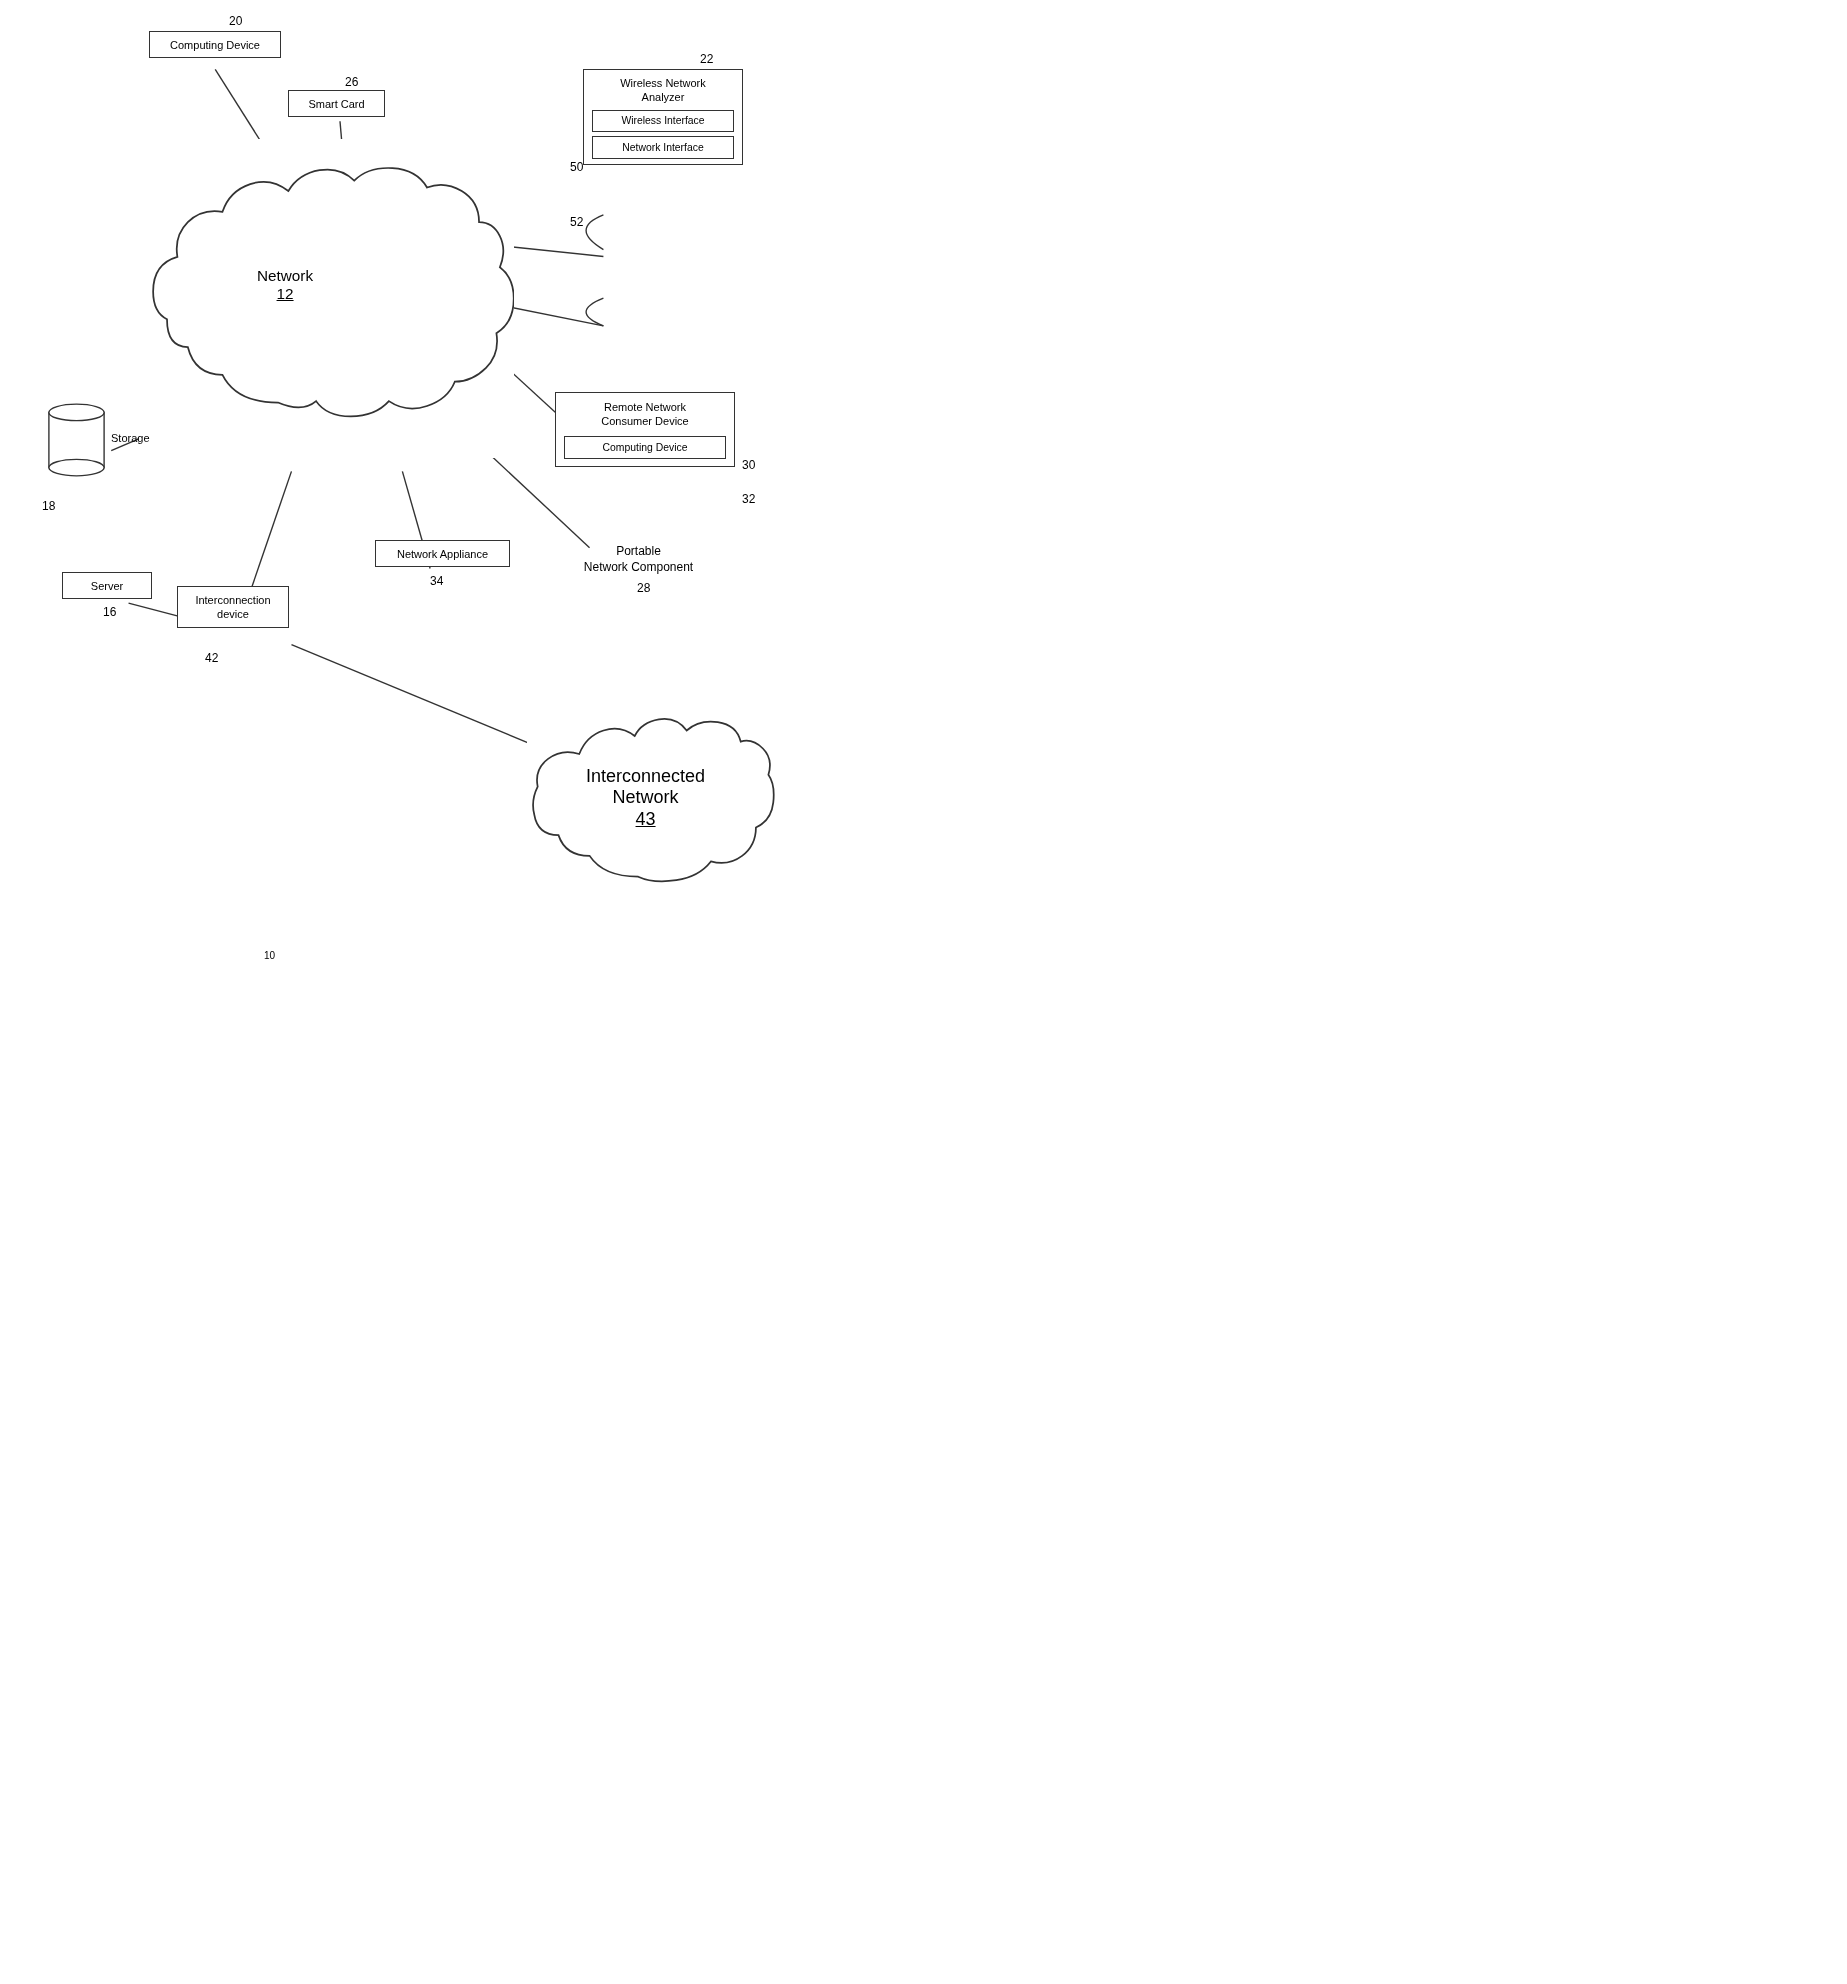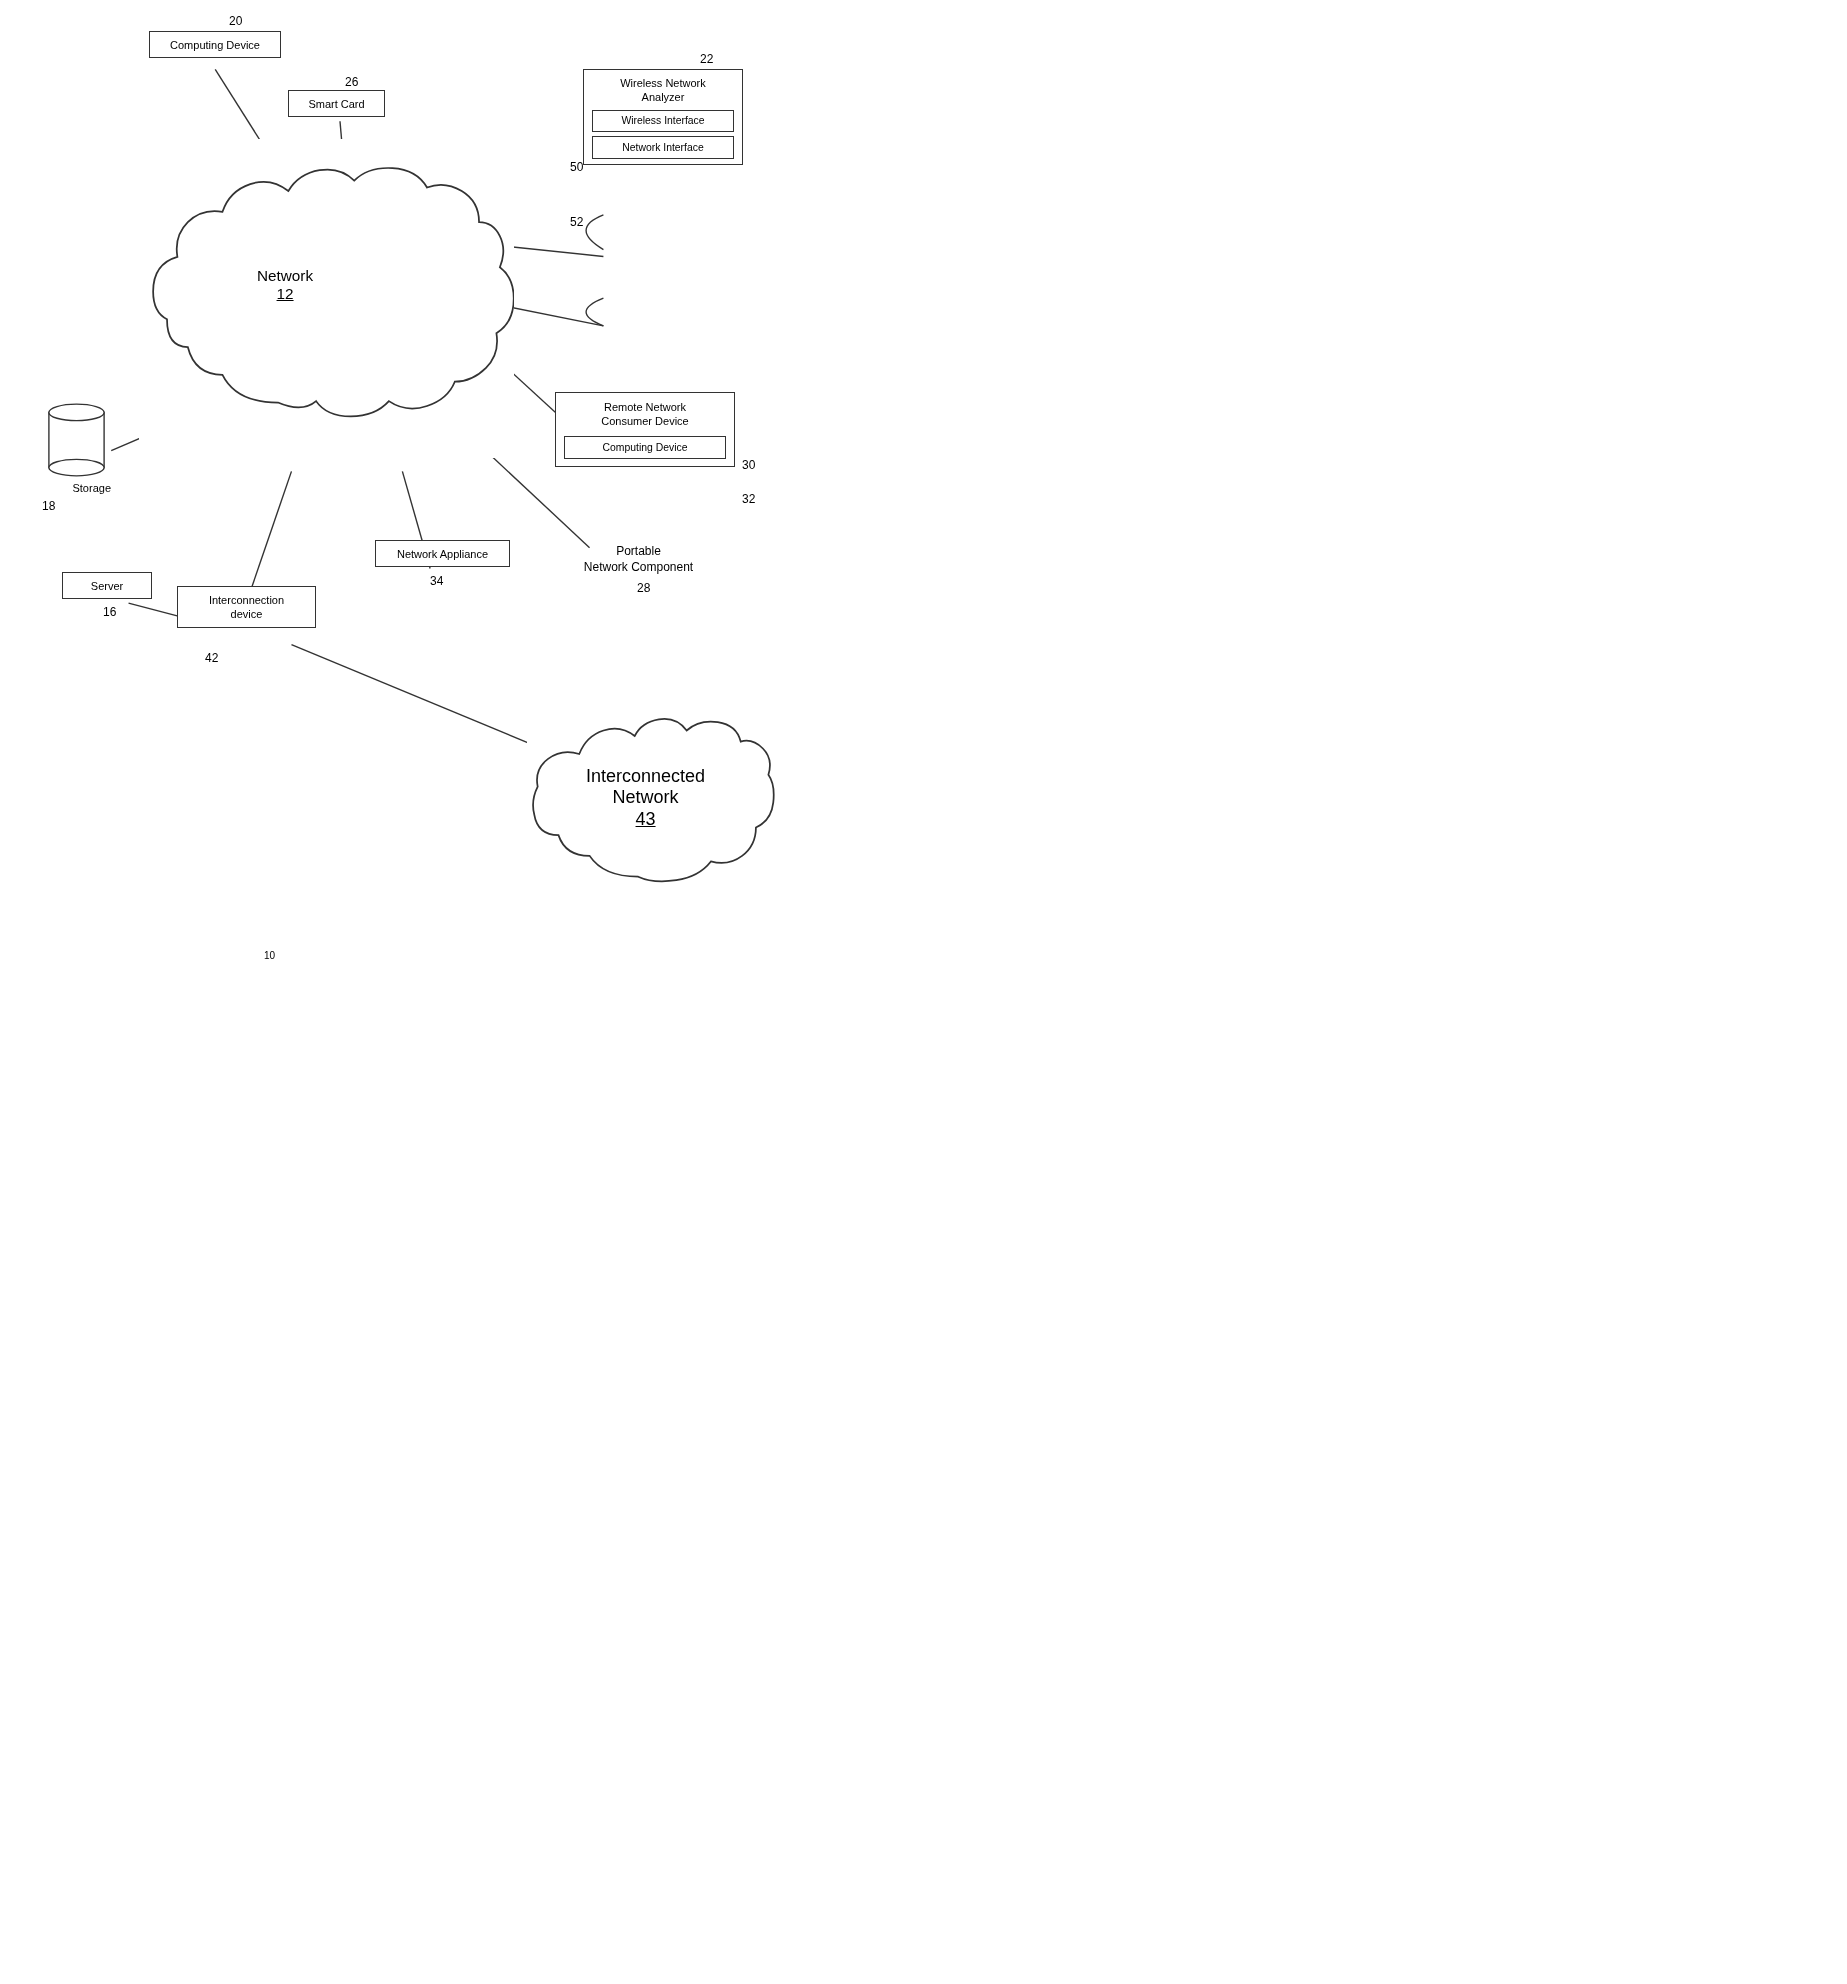--- a/index.html
+++ b/index.html
@@ -43,22 +43,22 @@
       position: absolute;
       background: #fff;
     }
     .cloud svg {
       display: block;
     }
     
     .storage {
       position: absolute;
       display: flex;
-      flex-direction: column;
-      align-items: flex-end;
+      flex-direction: row;
+      align-items: center;
       justify-content: center;
     }
   </style>
 </head>
 <body>
 
 <div class="diagram">
   <svg class="lines" xmlns="http://www.w3.org/2000/svg" viewBox="0 0 1332 1431" width="924" height="992">
 
     <line x1="310" y1="100" x2="430" y2="290" stroke="#333" stroke-width="2"></line>
@@ -171,21 +171,21 @@
   </div>
 
   <div class="label" style="left:42px; top:499px;">18</div>
 
   <div class="box" style="left:62px; top:572px; width:90px; padding:5.5px 8.3px;">
     <span>Server</span>
   </div>
 
   <div class="label" style="left:103px; top:605px;">16</div>
 
-  <div class="box" style="left:177px; top:586px; width:139px; padding:5.5px 8.3px;">
+  <div class="box" style="left:177px; top:586px; width:112px; padding:5.5px 8.3px;">
     <span>Interconnection<br>device</span>
   </div>
 
   <div class="label" style="left:205px; top:651px;">42</div>
 
   <div class="box" style="left:375px; to:534px; top:540px; width:135px; padding:5.5px 8.3px;">
     <span>Network Appliance</span>
   </div>
 
   <div class="label" style="left:430px; top:574px;">34</div>

